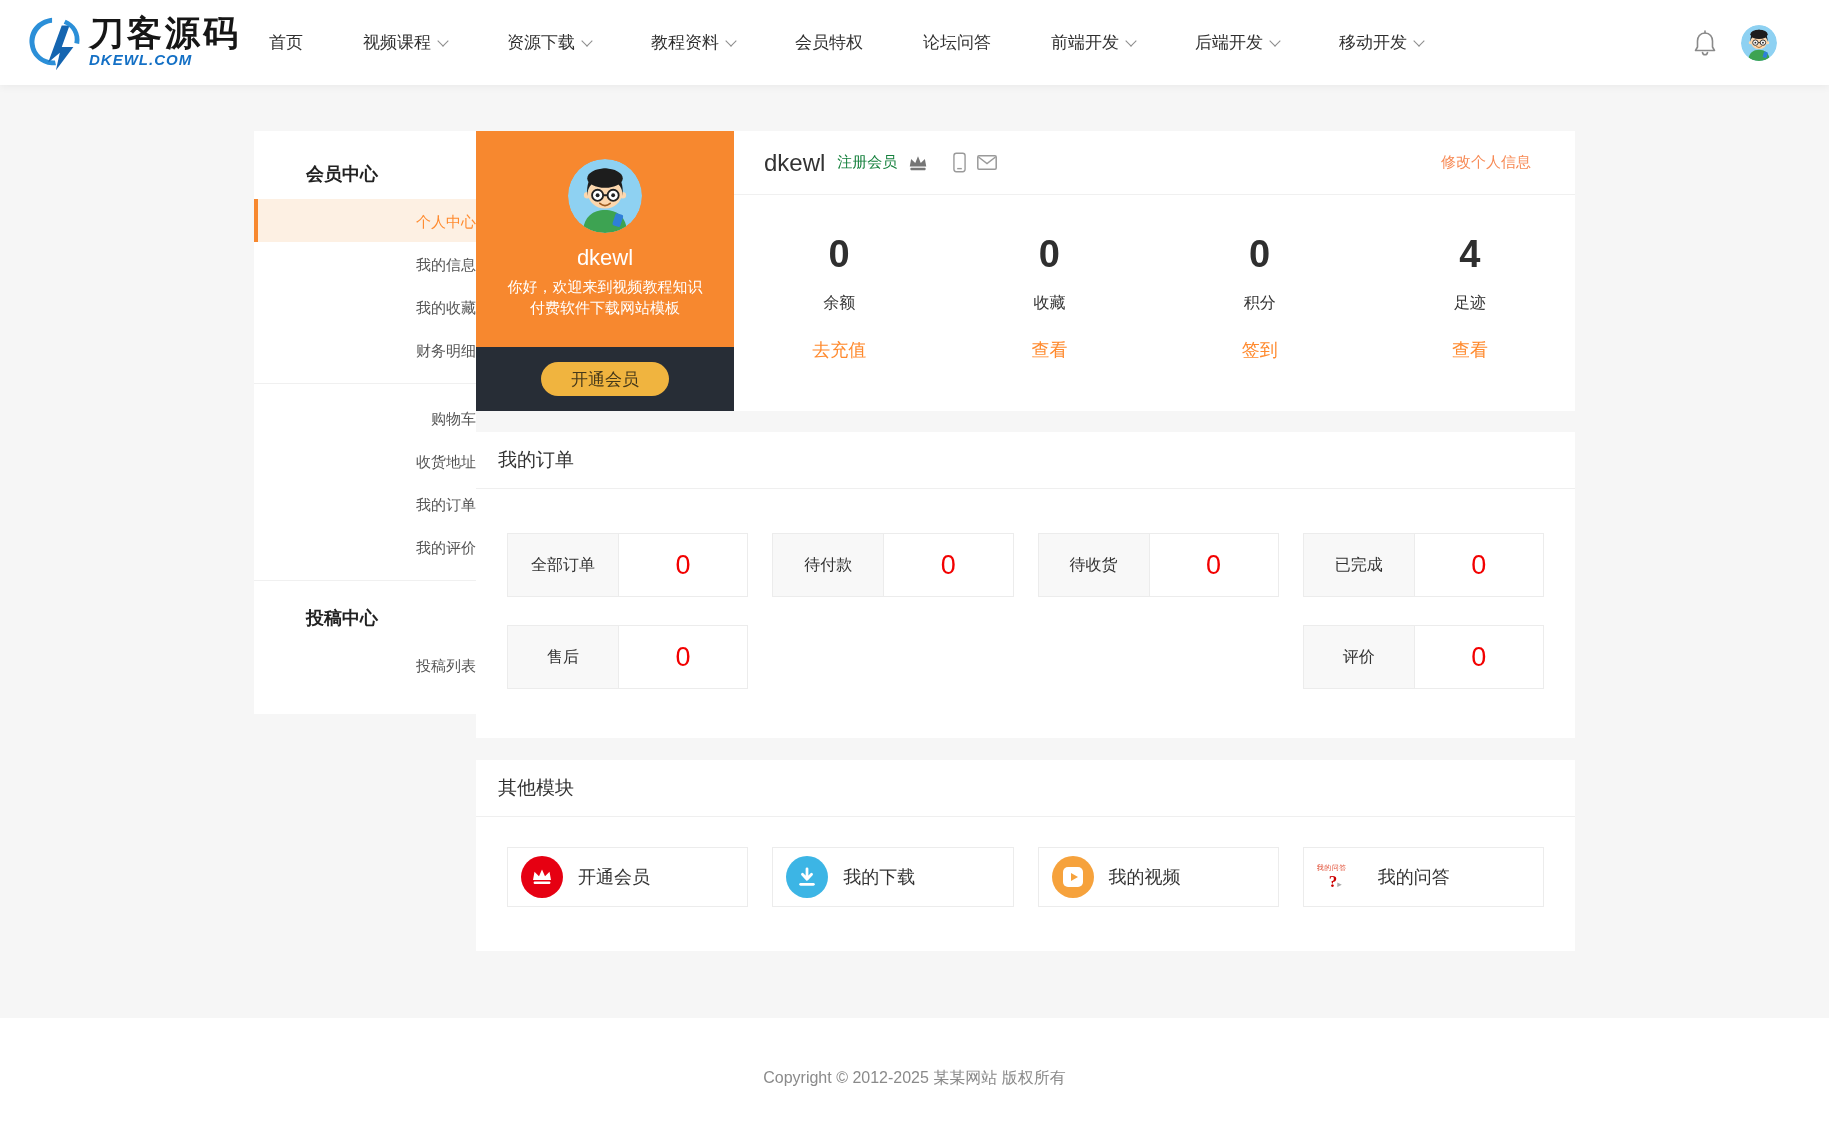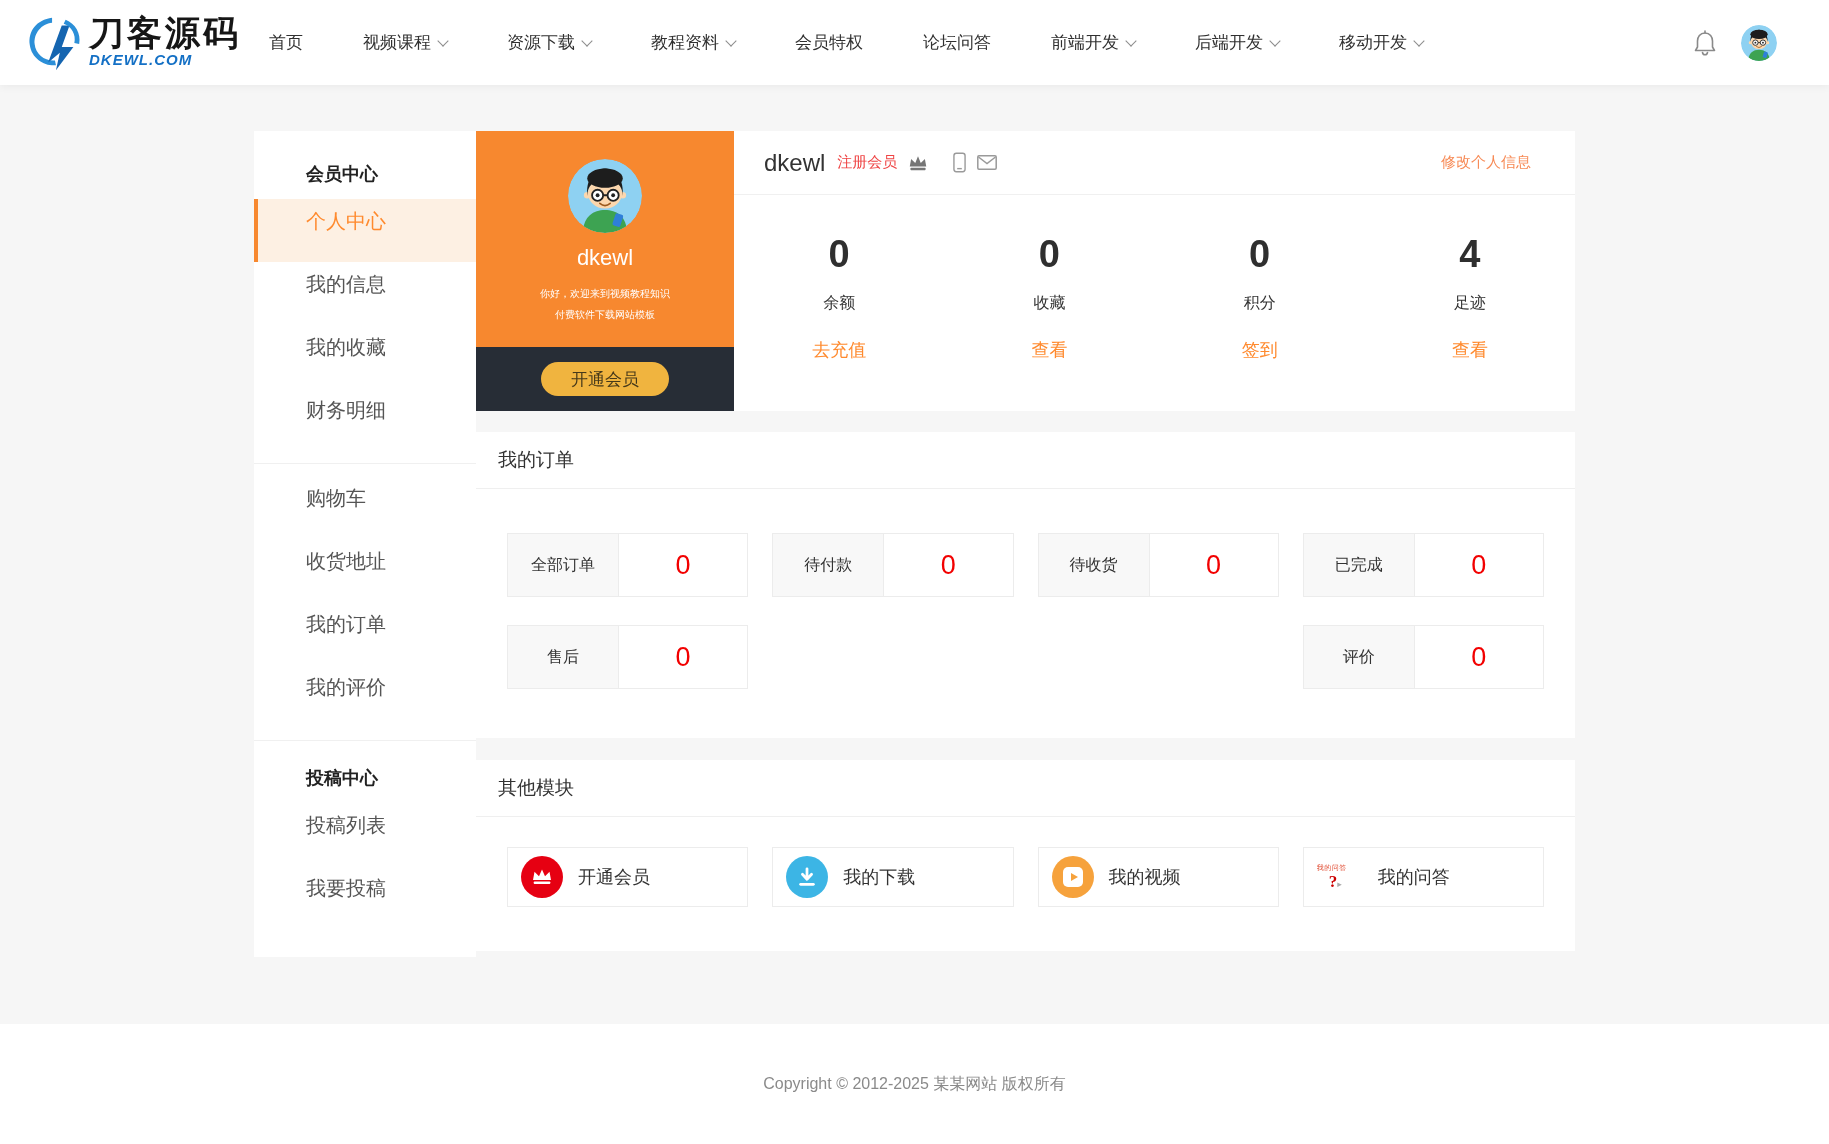--- a/index.html
+++ b/index.html
@@ -27,43 +27,43 @@
   .bell{width:24px;height:26px;display:block;}
   .nav-avatar{width:36px;height:36px;border-radius:50%;overflow:hidden;display:block;}
 
   
   .page{background:var(--page-bg);padding:46px 0 67px;}
   .container{width:1321px;margin:0 auto;display:flex;align-items:flex-start;}
 
   
   .sidebar{width:222px;background:#fff;padding:18px 0 28px;}
   .side-header{height:50px;line-height:50px;padding-left:52px;font-size:18px;font-weight:bold;color:#222;}
-  .side-item{display:block;height:63px;line-height:45px;padding-left:52px;font-size:20px;color:#555;}
+  .side-item{display:block;height:43px;line-height:45px;padding-left:52px;font-size:15px;color:#555;text-align:right;}
   .side-item.active{color:var(--accent-link);background:var(--accent-light-bg);border-left:4px solid var(--accent);padding-left:48px;}
   .side-divider{border:none;border-top:1px solid #f0f0f0;margin:12px 0;}
 
   
   .main{flex:1;min-width:0;}
   .box{background:#fff;}
   .box-header{height:57px;display:flex;align-items:center;padding-left:22px;font-size:19px;color:#333;border-bottom:1px solid #efefef;}
 
   
   .profile-box{display:flex;height:280px;margin-bottom:21px;}
   .profile-card{width:258px;flex:0 0 auto;display:flex;flex-direction:column;}
   .card-top{flex:1;background:var(--accent);display:flex;flex-direction:column;align-items:center;color:#fff;padding-top:28px;}
   .card-avatar{width:74px;height:74px;border-radius:50%;overflow:hidden;}
   .card-name{font-size:22px;margin-top:12px;}
-  .card-greeting{font-size:10px;line-height:21px;margin-top:12px;text-align:center;}
+  .card-greeting{font-size:15px;line-height:21px;margin-top:5px;text-align:center;}
   .card-bottom{height:64px;background:var(--dark-panel);display:flex;align-items:center;justify-content:center;}
   .vip-btn{width:128px;height:34px;border:none;border-radius:17px;background:var(--vip-button-bg);
            font-size:17px;color:#46391a;font-family:inherit;cursor:pointer;}
   .profile-right{flex:1;display:flex;flex-direction:column;}
   .profile-header{height:64px;display:flex;align-items:center;padding:0 44px 0 30px;border-bottom:1px solid #f0f0f0;}
   .profile-username{font-size:24px;color:#333;}
-  .profile-badge{font-size:15px;color:#ef4444;margin-left:12px;}
+  .profile-badge{font-size:15px;color:#15803d;margin-left:12px;}
   .badge-crown{width:22px;height:18px;margin-left:10px;}
   .icon-phone{width:13px;height:21px;margin-left:24px;}
   .icon-mail{width:20px;height:15px;margin-left:11px;}
   .edit-link{margin-left:auto;font-size:15px;color:var(--edit-link);}
   .stats{flex:1;display:flex;padding-top:38px;}
   .stat{flex:1;text-align:center;}
   .stat-value{font-size:38px;font-weight:bold;line-height:42px;color:#2f2f2f;}
   .stat-label{font-size:16px;color:#333;margin-top:18px;}
   .stat-link{display:inline-block;font-size:18px;color:var(--accent-link);margin-top:24px;}
 
@@ -169,21 +169,20 @@
       <a class="side-item">我的收藏</a>
       <a class="side-item">财务明细</a>
       <hr class="side-divider">
       <a class="side-item">购物车</a>
       <a class="side-item">收货地址</a>
       <a class="side-item">我的订单</a>
       <a class="side-item">我的评价</a>
       <hr class="side-divider">
       <div class="side-header">投稿中心</div>
       <a class="side-item">投稿列表</a>
-      <a class="side-item">我要投稿</a>
     </aside>
 
     <main class="main">
 
       <section class="box profile-box">
         <div class="profile-card">
           <div class="card-top">
             <svg class="card-avatar" viewBox="0 0 100 100">
                 <use href="#boy-avatar"></use>
               </svg>

